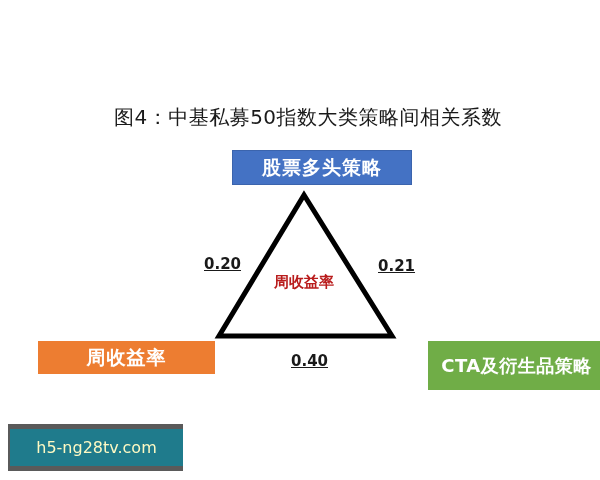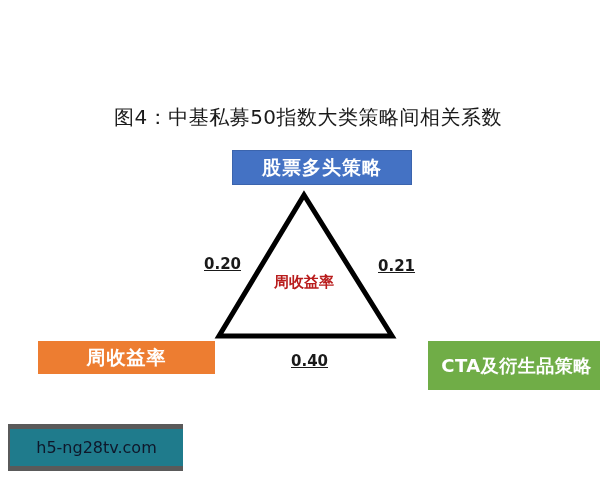--- a/index.html
+++ b/index.html
@@ -28,21 +28,21 @@
       text-align: center; font-size: 15px; line-height: 22px; color: #b91c1c; font-weight: bold;
     }
     .val { position: absolute; font-weight: bold; font-size: 15px; color: #1a1a1a; text-decoration: underline; }
     .val-left { left: 204px; top: 255px; }
     .val-right { left: 378px; top: 257px; }
     .val-bottom { left: 291px; top: 352px; }
     .watermark {
       position: absolute; left: 8px; top: 424px; width: 175px; height: 47px;
       background: #1f7b8c; border-top: 5px solid #5a5a5a; border-bottom: 5px solid #5a5a5a;
       border-left: 2px solid #5a5a5a;
-      box-sizing: border-box; color: #0f172a; font-size: 16px;
+      box-sizing: border-box; color: #fef9c3; font-size: 16px;
       display: flex; align-items: center; justify-content: center;
       font-family: "DejaVu Sans", sans-serif;
     }
   </style>
 </head>
 <body>
 
 <div class="title">图4：中基私募50指数大类策略间相关系数</div>
 
 <svg class="tri" viewBox="0 0 600 480">

